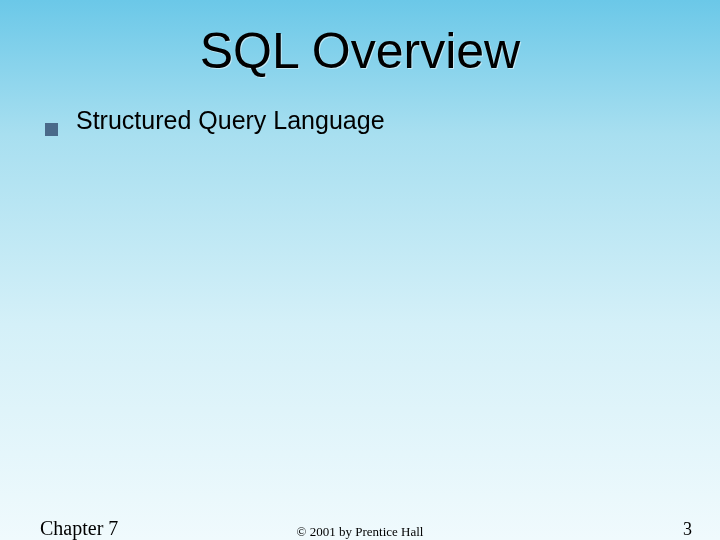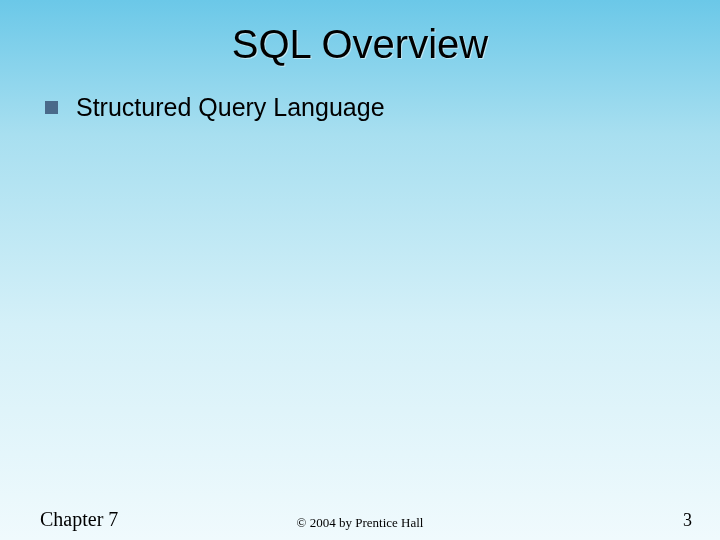--- a/index.html
+++ b/index.html
@@ -6,53 +6,53 @@
     html, body { width: 720px; height: 540px; overflow: hidden; }
     .slide {
       width: 720px;
       height: 540px;
       background: linear-gradient(to bottom, #6bc8e8 0%, #a8dff0 25%, #d4f0f8 60%, #f0fafd 100%);
       position: relative;
       font-family: Tahoma, Verdana, sans-serif;
     }
     .title {
       text-align: center;
-      font-size: 40px;
+      font-size: 50px;
       font-weight: normal;
       color: #000;
       padding-top: 22px;
       padding-bottom: 10px;
       font-family: "Comic Sans MS", "Trebuchet MS", sans-serif;
       text-shadow: 1px 1px 0 rgba(255,255,255,0.5);
     }
     .content {
       padding: 15px 45px 0 45px;
     }
     .bullet-item {
       display: flex;
-      align-items: flex-start;
+      align-items: flex-end;
       margin-bottom: 28px;
     }
     .bullet-marker {
       width: 13px;
       height: 13px;
       background: #4a6a8a;
       margin-right: 18px;
       margin-top: 9px;
       flex-shrink: 0;
     }
     .bullet-text {
       font-size: 25px;
       line-height: 1.25;
       color: #000;
       font-family: Tahoma, Verdana, sans-serif;
     }
     .footer {
       position: absolute;
-      bottom: 9px;
+      bottom: 0;
       left: 0;
       width: 100%;
       display: flex;
       justify-content: space-between;
       align-items: flex-end;
       padding: 0 28px 0 40px;
     }
     .footer-left {
       font-family: "Times New Roman", serif;
       font-size: 20px;
@@ -78,16 +78,16 @@
 <div class="slide">
   <h1 class="title">SQL Overview</h1>
   <div class="content">
     <div class="bullet-item">
       <div class="bullet-marker"></div>
       <div class="bullet-text">Structured Query Language</div>
     </div>
   </div>
   <div class="footer">
     <div class="footer-left">Chapter 7</div>
-    <div class="footer-center">© 2004 by Prentice Hall</div>
+    <div class="footer-center">© 2001 by Prentice Hall</div>
     <div class="footer-right">3</div>
   </div>
 </div>
 
 </body></html>

